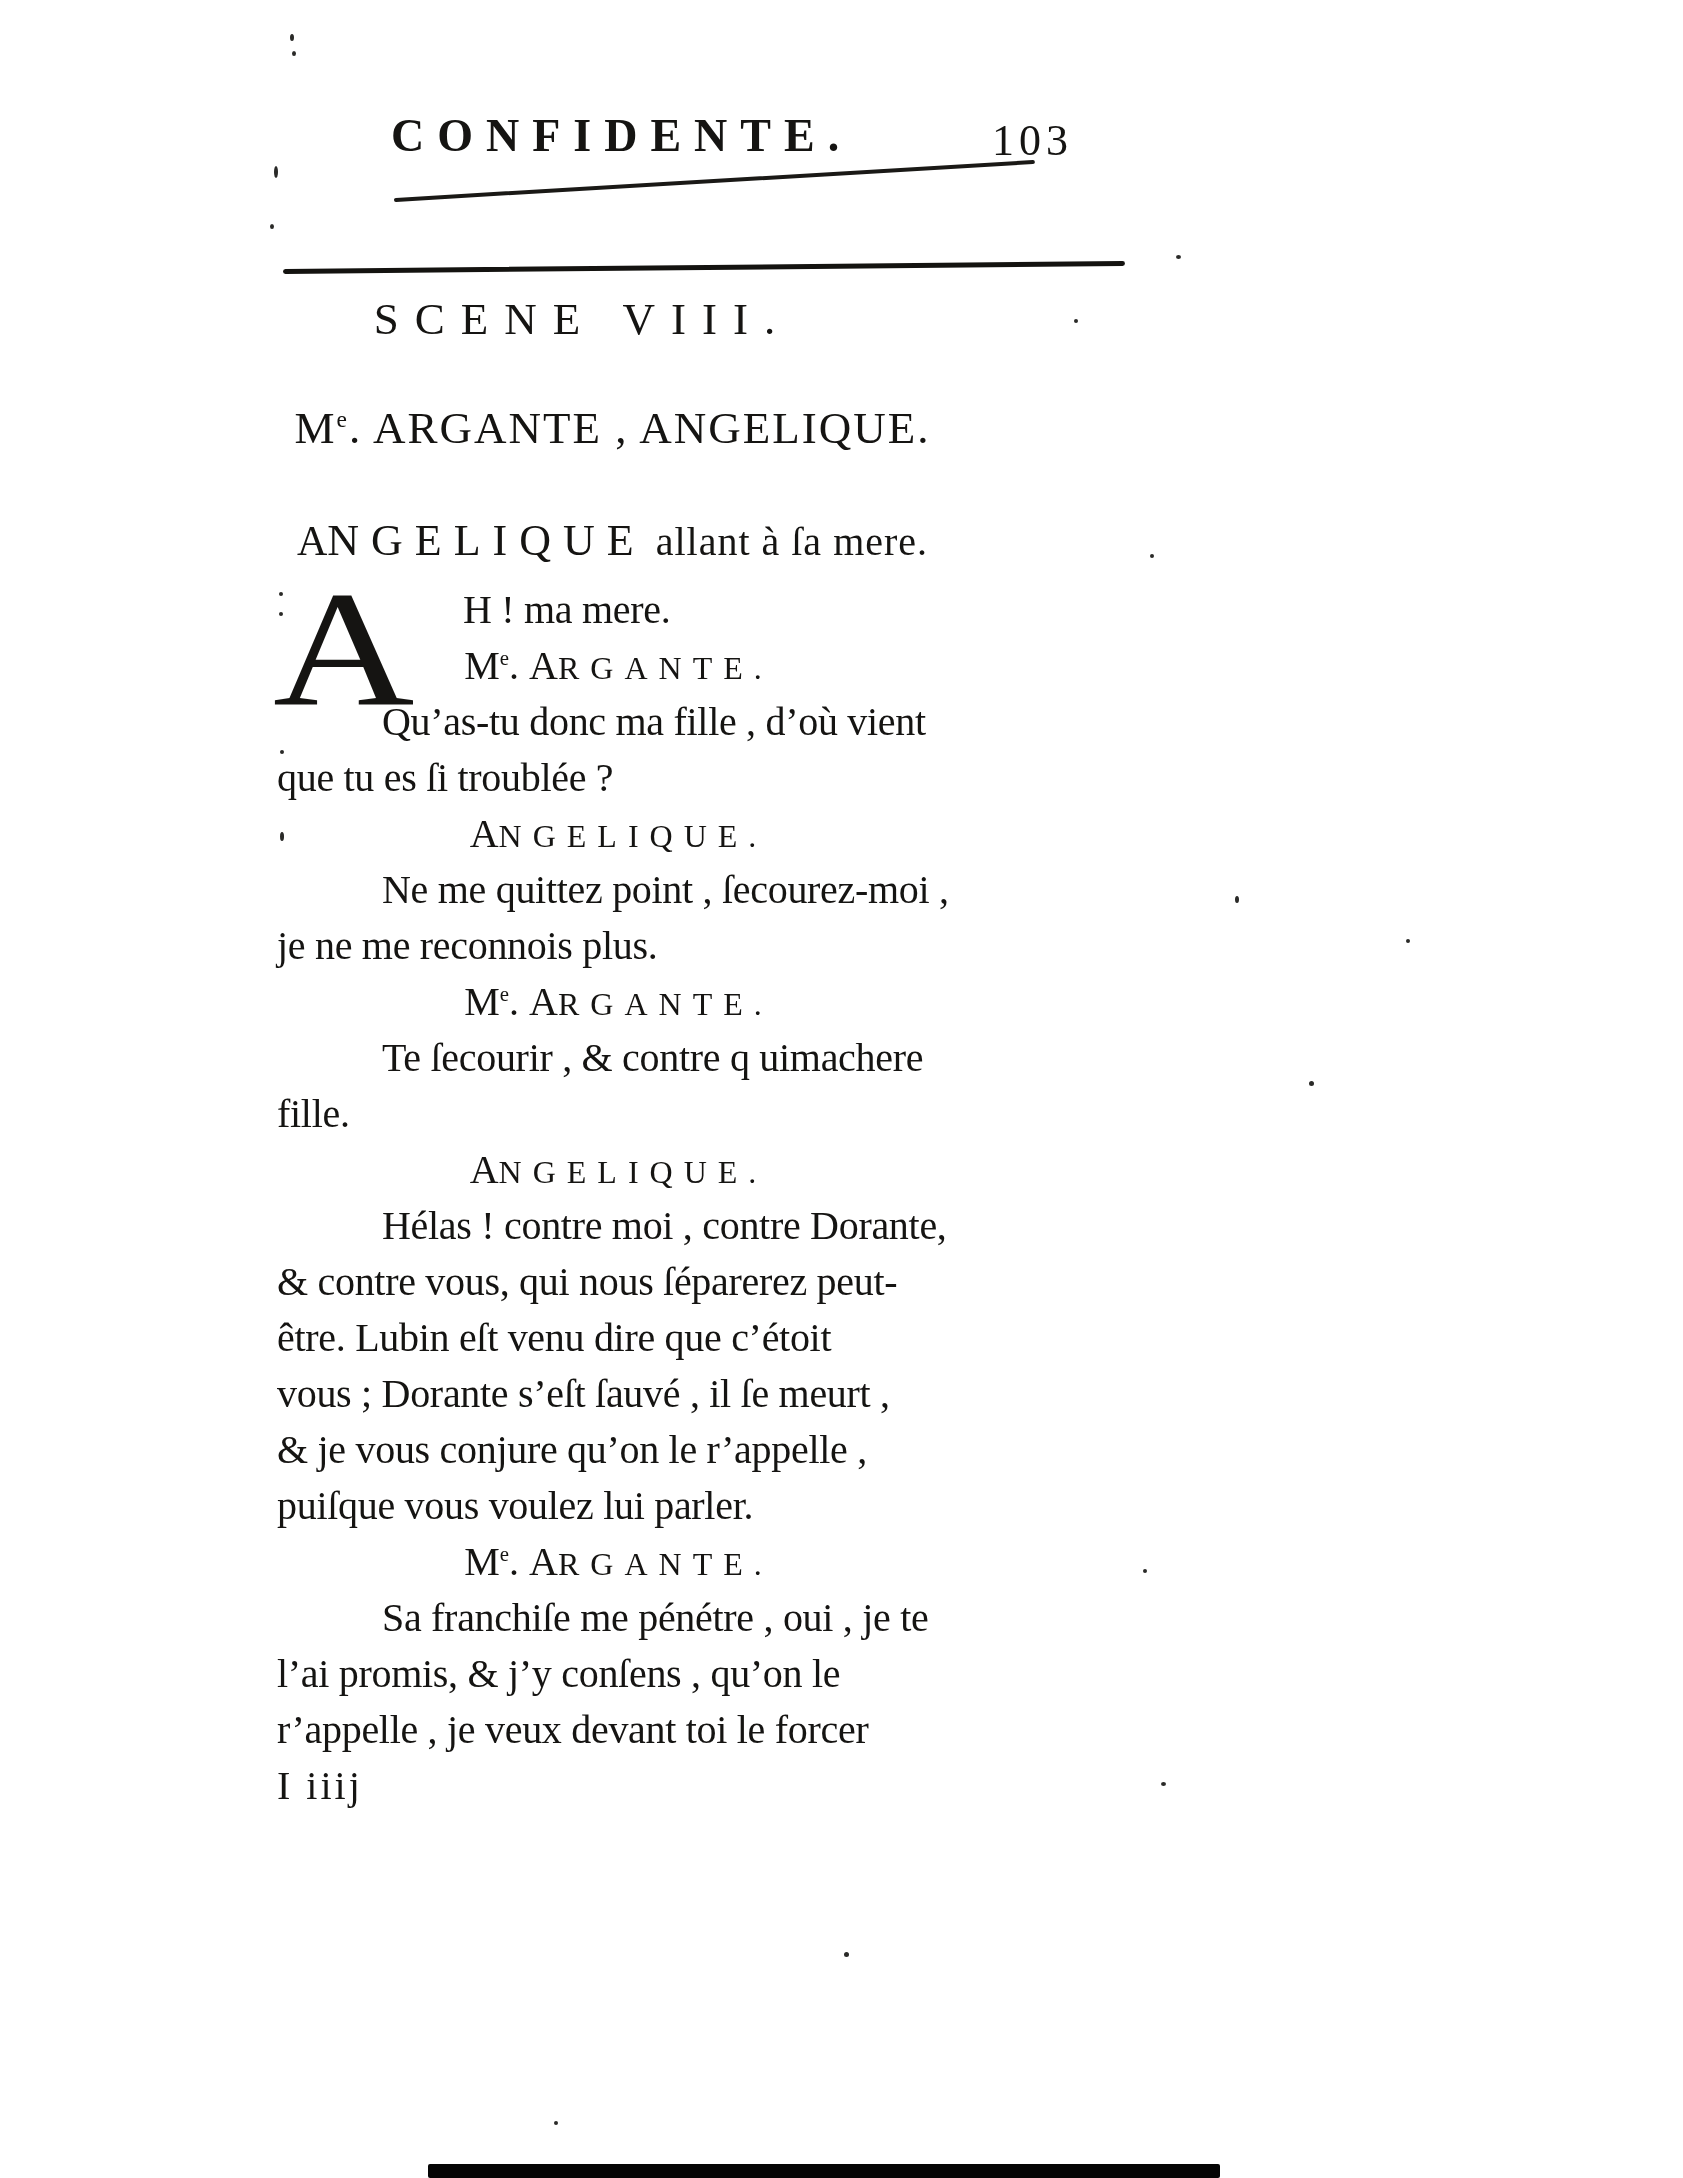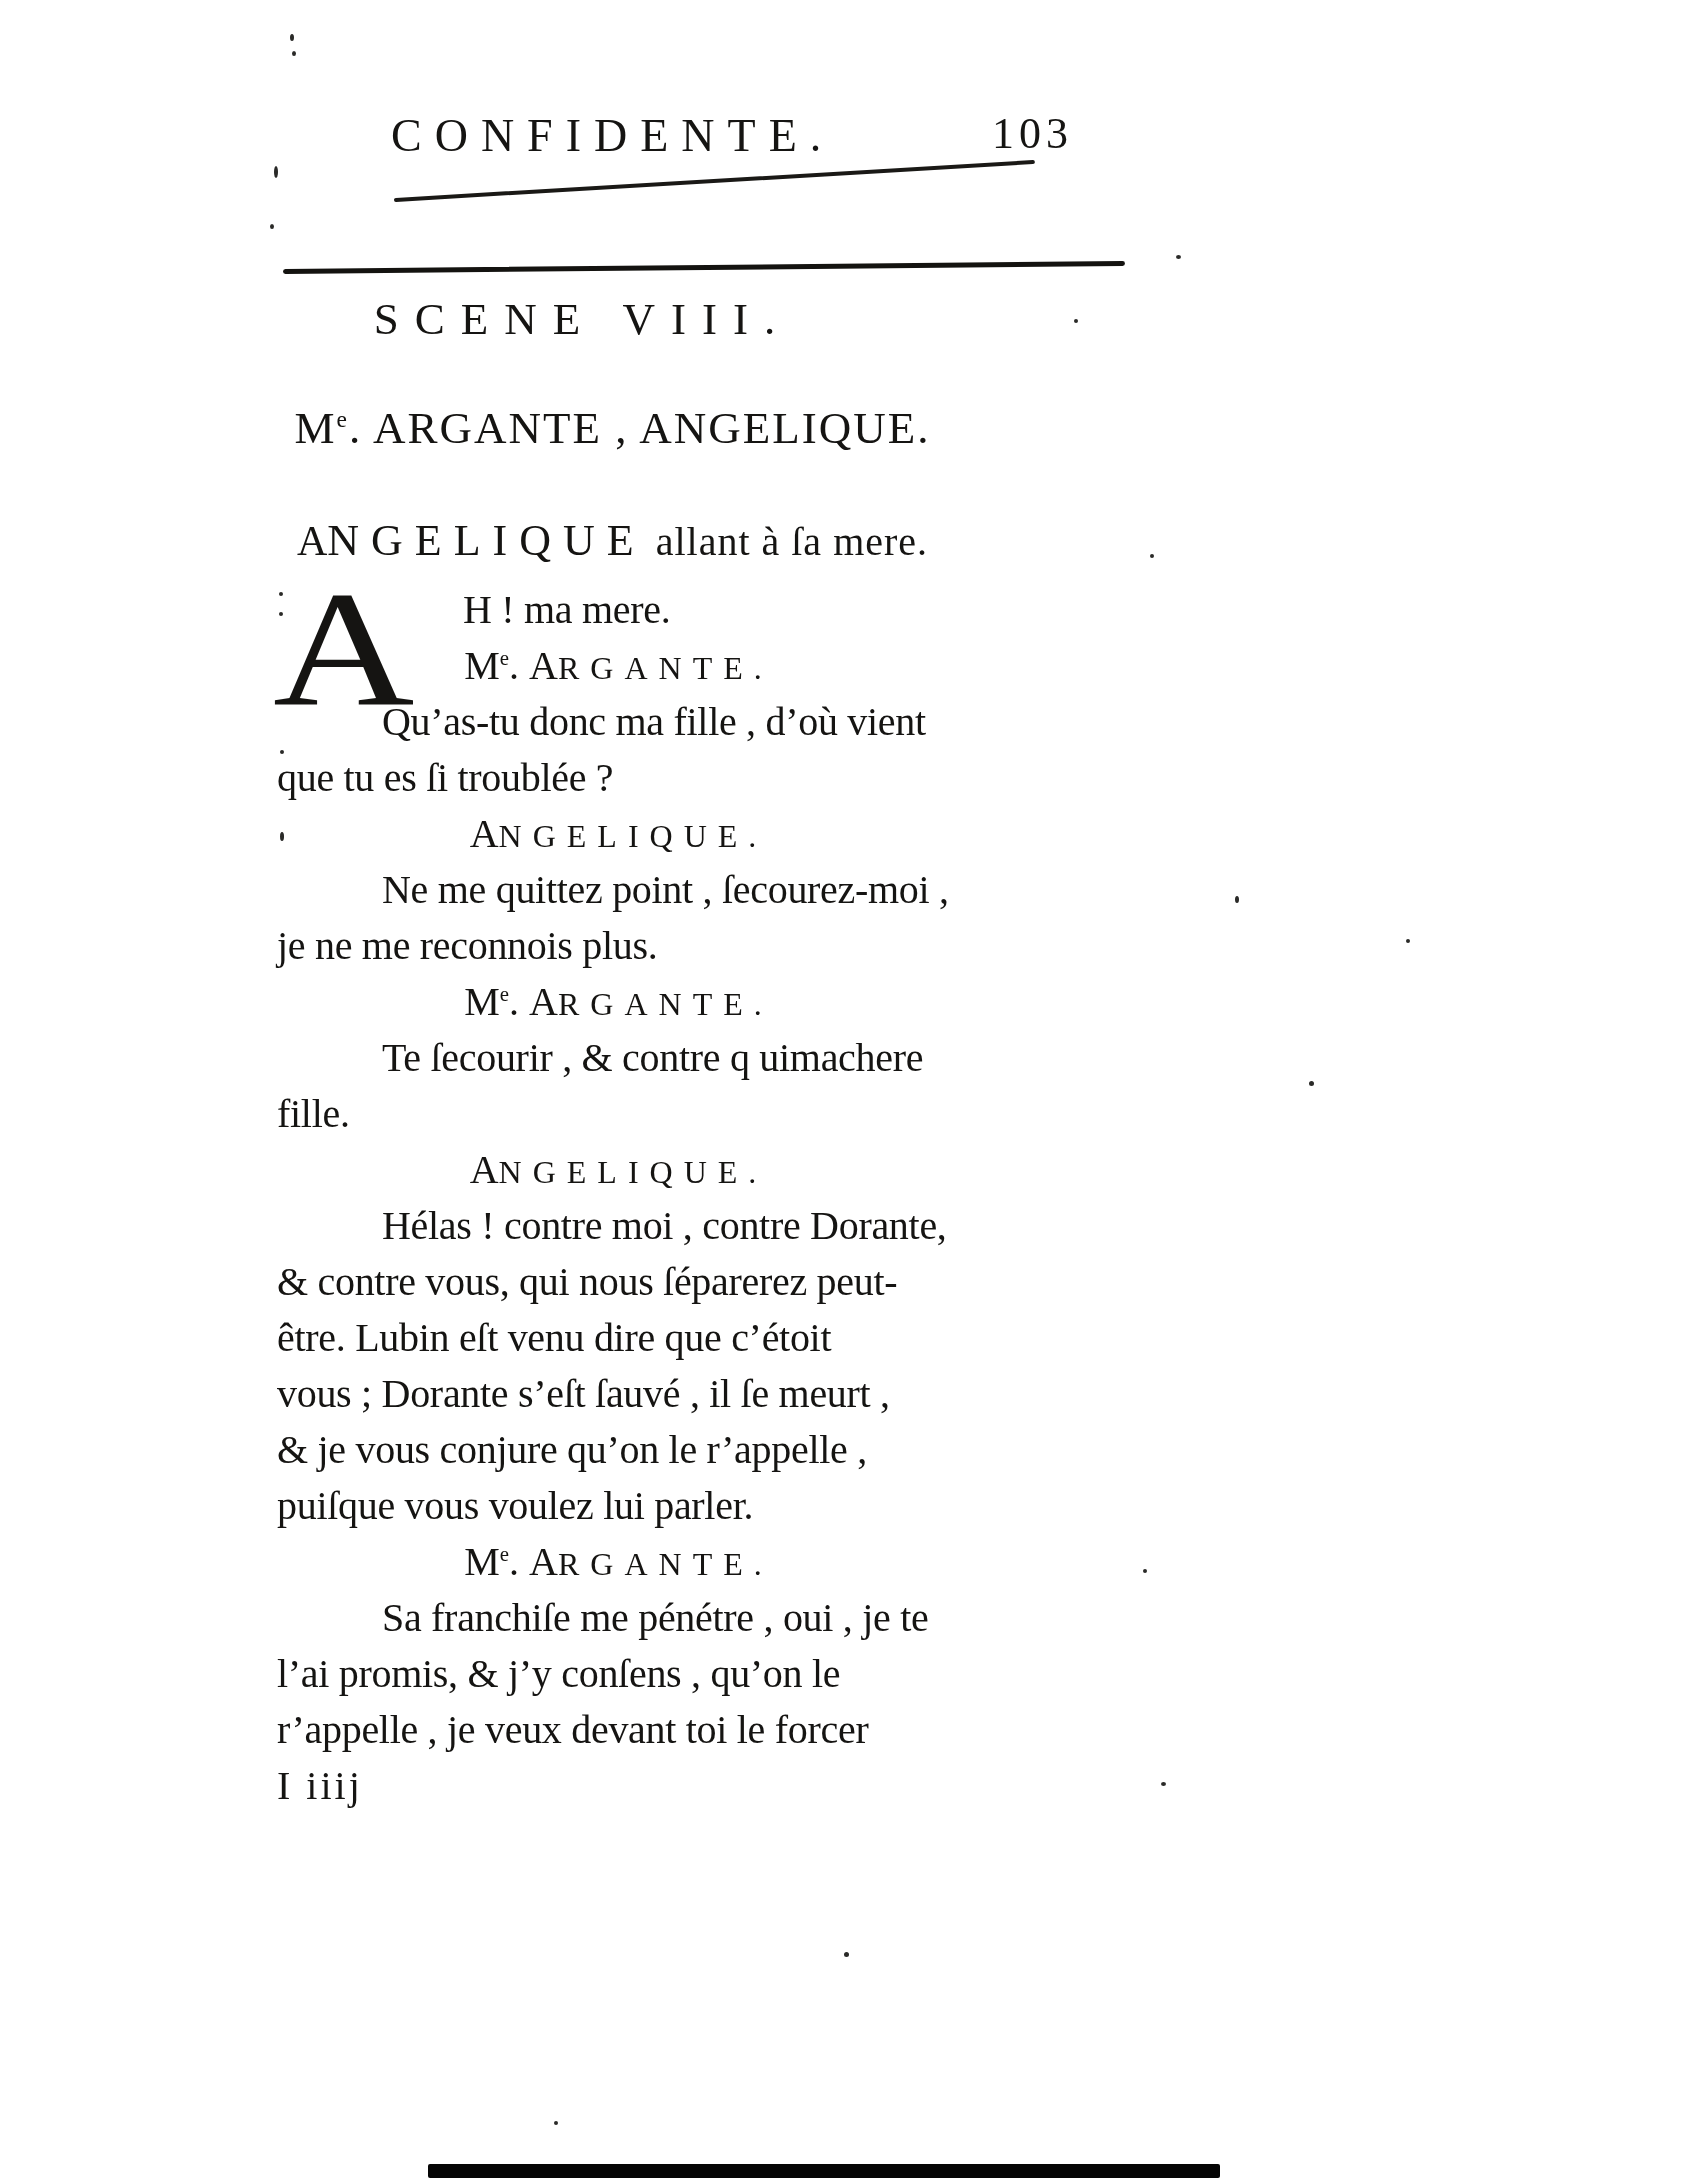--- a/index.html
+++ b/index.html
@@ -9,30 +9,30 @@
     font-family:"Liberation Serif", serif;
     color:#151412;
     position:relative;
     overflow:hidden;
   }
   .page { position:absolute; inset:0; background:#fefefdl; }
 
   
   .header-title {
     position:absolute; left:391px; top:109px;
-    font-size:46px; letter-spacing:13px; white-space:nowrap;
+    font-size:46px; letter-spacing:13px; white-space:nowrap;font-weight:bold;
   }
   .header-strike {
     position:absolute; left:394px; top:198px;
     width:642px; height:4px; background:#1a1916;
     transform:rotate(-3.4deg); transform-origin:left center;
     border-radius:3px;
   }
   .page-number {
-    position:absolute; left:992px; top:108px;
+    position:absolute; left:992px; top:115px;
     font-size:44px; letter-spacing:5px;
   }
   .header-rule {
     position:absolute; left:283px; top:269px;
     width:842px; height:5px; background:#141310;
     transform:rotate(-0.55deg); transform-origin:left center;
     border-radius:3px;
   }
 
   

